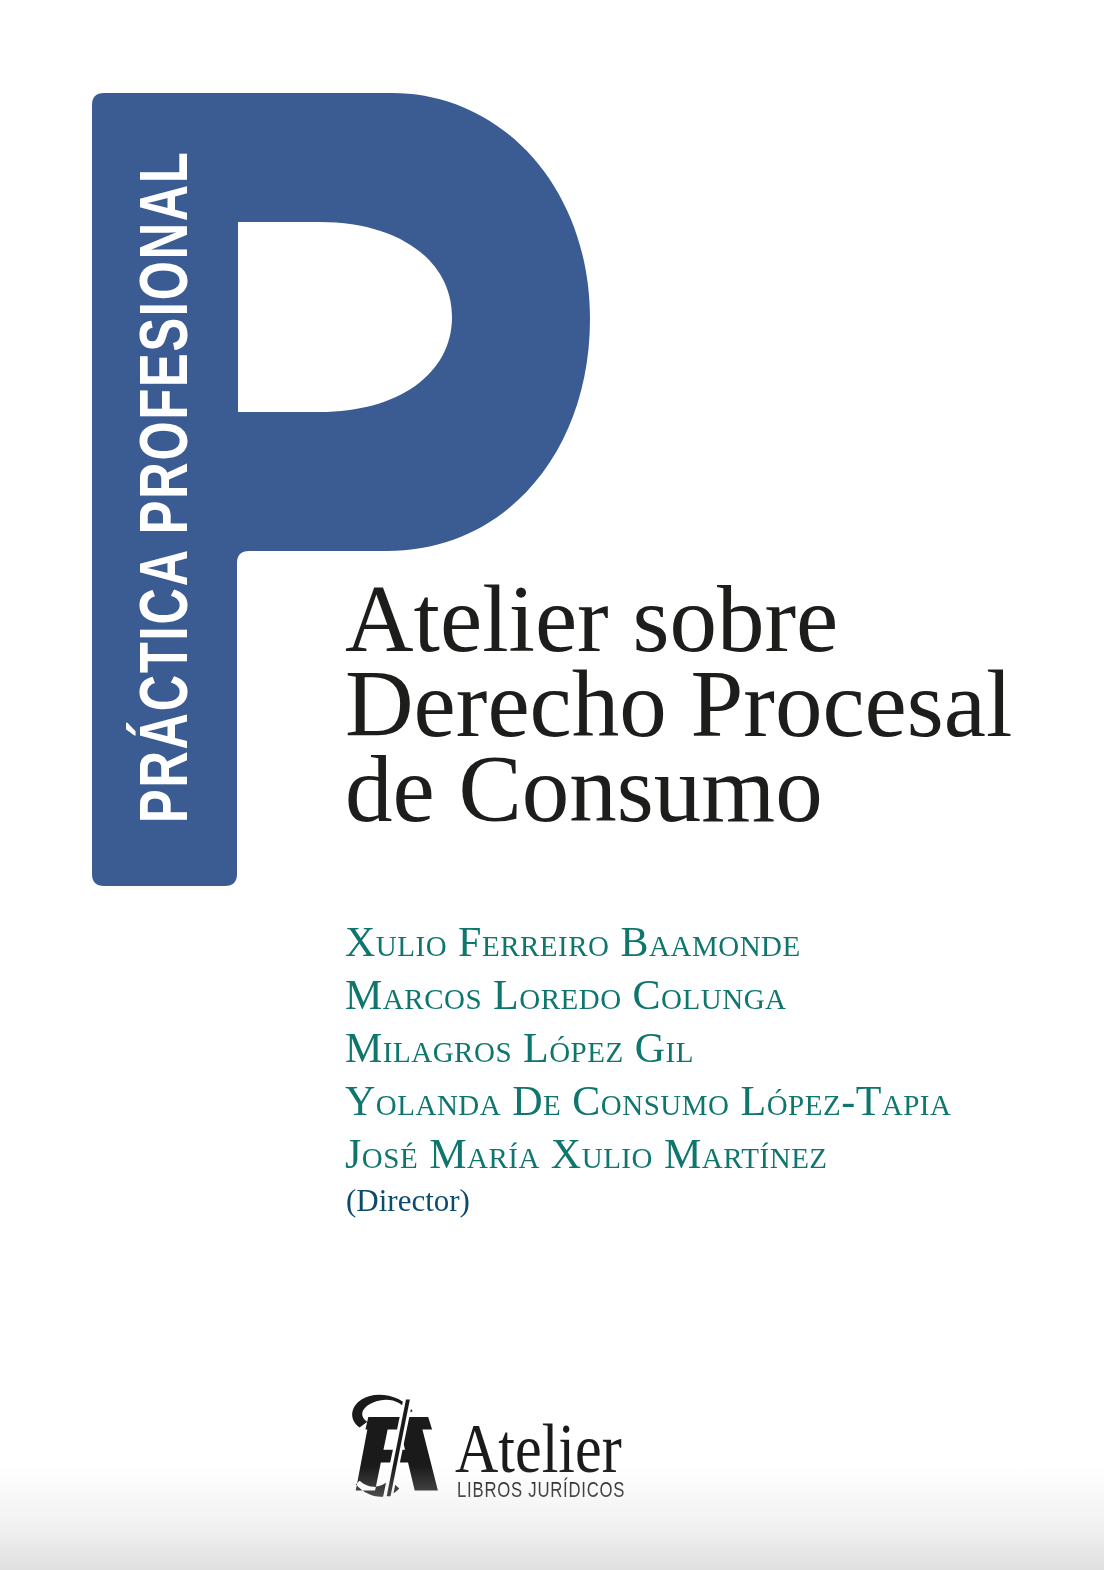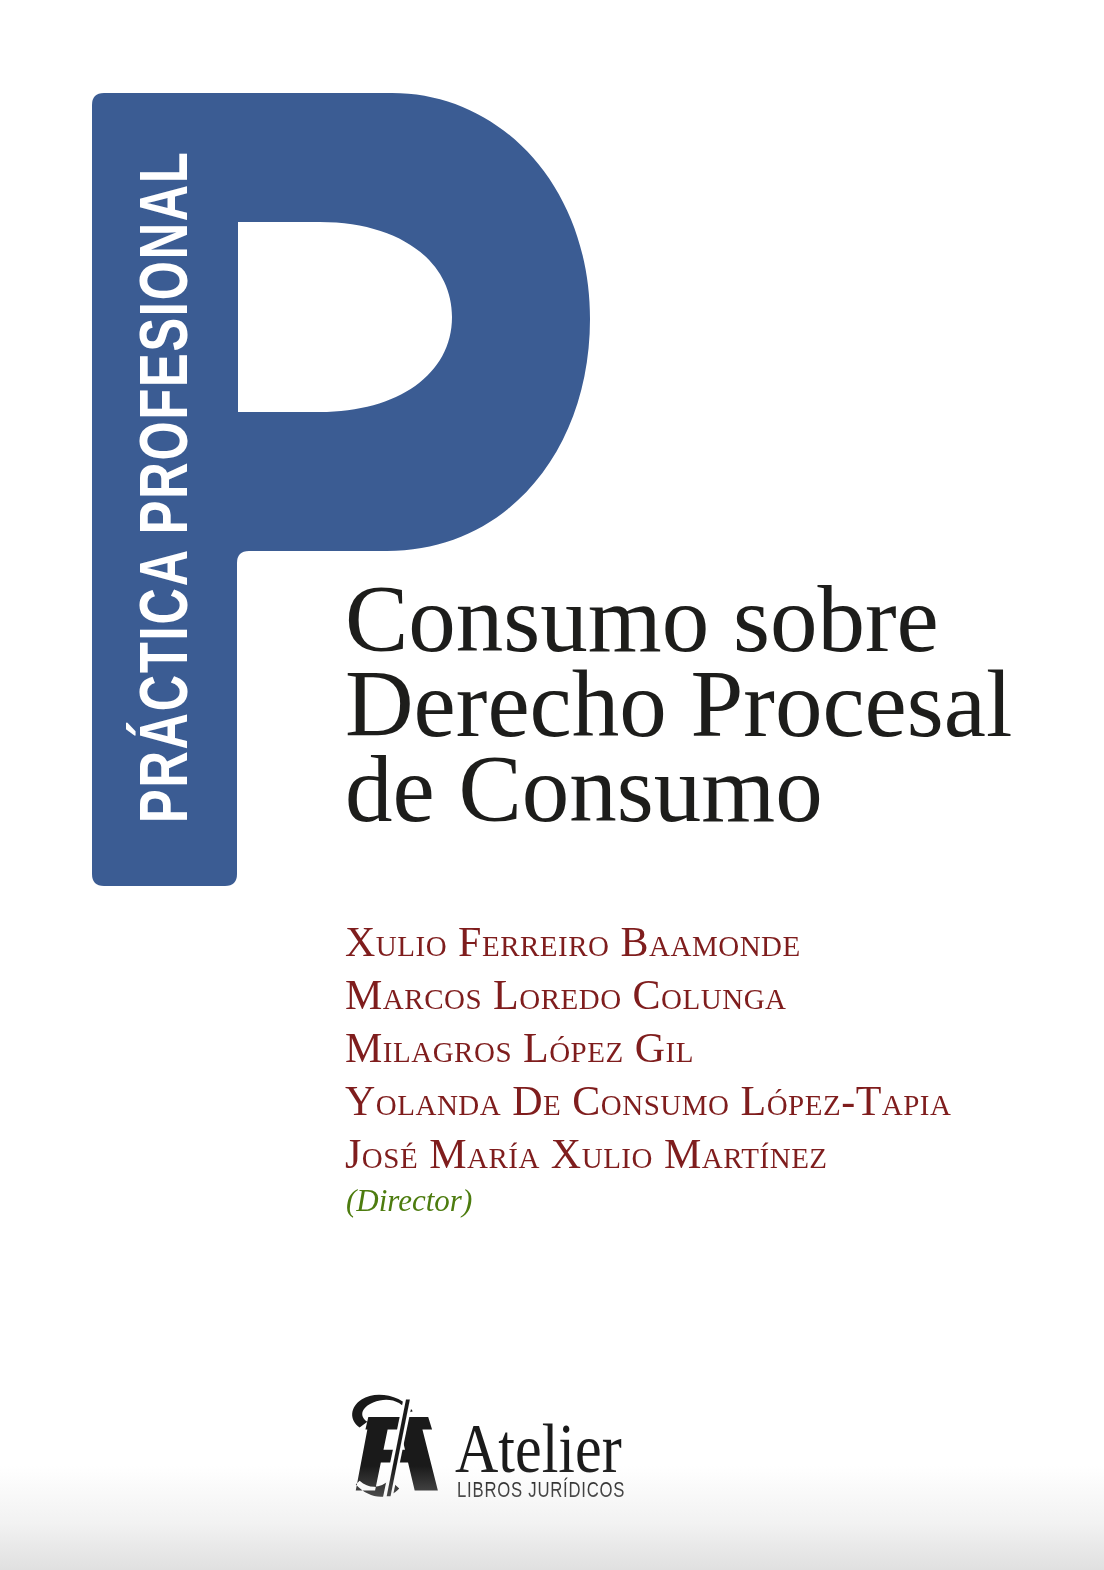--- a/index.html
+++ b/index.html
@@ -61,34 +61,33 @@
   
   .authors {
     position: absolute;
     left: 345px;
     top: 916px;
     font-family: "Liberation Serif", serif;
     font-variant: small-caps;
     font-size: 42px;
     line-height: 53px;
     letter-spacing: 0.5px;
-    color: #7f1d1d;
+    color: #0f766e;
     white-space: nowrap;
   }
 
   .director {
     position: absolute;
     left: 346px;
     top: 1181px;
     font-family: "Liberation Serif", serif;
     font-size: 31px;
     line-height: 40px;
-    color: #4d7c0f;
+    color: #0c4a6e;
     white-space: nowrap;
-    font-style: italic;
   }
 
   
   .logo-mark {
     position: absolute;
     left: 343px;
     top: 1388px;
     width: 97px;
     height: 114px;
   }
@@ -140,21 +139,21 @@
   <svg class="p-badge" viewBox="0 0 498 793" aria-label="P">
     <path fill-rule="evenodd" d="M12 0 L300 0 C410 0 498 95 498 226 C498 357 415 458 295 458 L157 458 Q145 458 145 470 L145 781 Q145 793 133 793 L12 793 Q0 793 0 781 L0 12 Q0 0 12 0 Z
              M146 129 L228 129 C306 129 360 167 360 224 C360 281 306 319 228 319 L146 319 Z" fill="#3b5c93"></path>
   </svg>
 
   <div class="vertical-label">
     <span class="condense">PRÁCTICA PROFESIONAL</span>
   </div>
 
   <div class="title">
-    <div>Consumo sobre</div>
+    <div>Atelier sobre</div>
     <div>Derecho Procesal</div>
     <div>de Consumo</div>
   </div>
 
   <div class="authors">
     <div>Xulio Ferreiro Baamonde</div>
     <div>Marcos Loredo Colunga</div>
     <div>Milagros López Gil</div>
     <div>Yolanda De Consumo López-Tapia</div>
     <div>José María Xulio Martínez</div>

